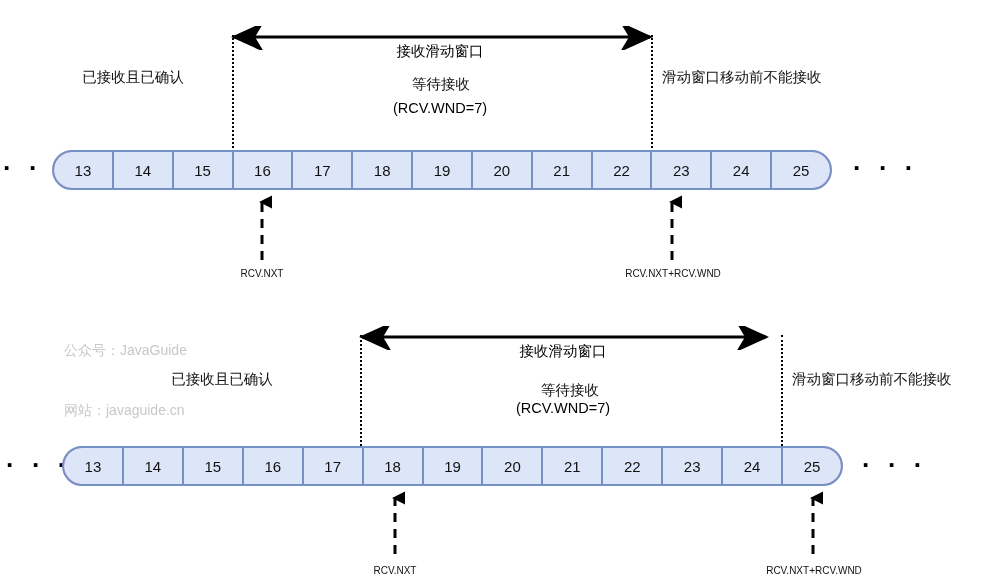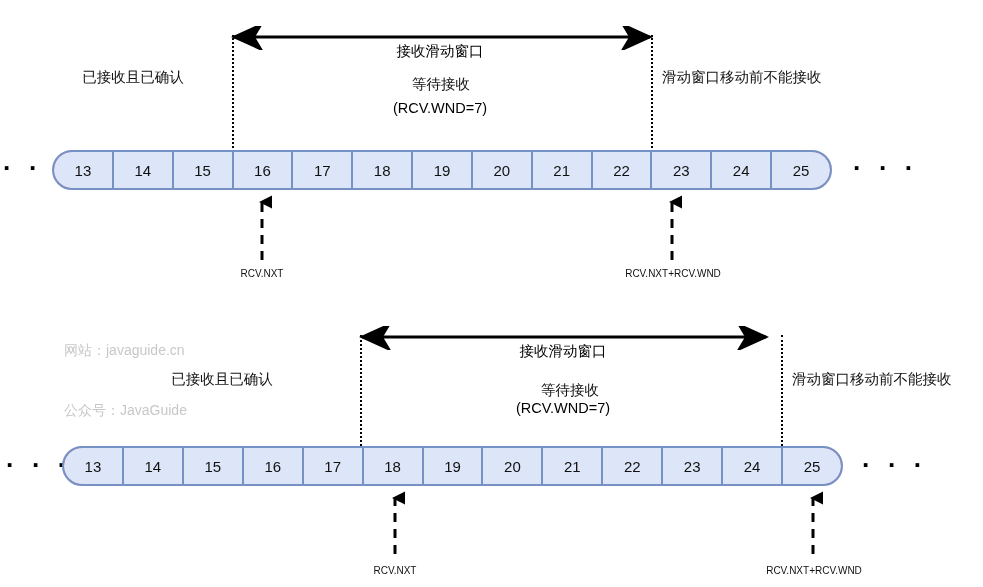--- a/index.html
+++ b/index.html
@@ -153,22 +153,22 @@
     <line x1="10" y1="68" x2="10" y2="10" stroke="#000" stroke-width="3" stroke-dasharray="9,7" marker-end="url(#upArr1)"></line>
   </svg>
   <div class="lab center" style="left:262px; top:265px;">RCV.NXT</div>
 
   <svg class="pointer" style="left:662px; top:192px;" width="20" height="70" viewBox="0 0 20 70">
     <line x1="10" y1="68" x2="10" y2="10" stroke="#000" stroke-width="3" stroke-dasharray="9,7" marker-end="url(#upArr1)"></line>
   </svg>
   <div class="lab center" style="left:673px; top:265px;">RCV.NXT+RCV.WND</div>
 
   <div class="watermark" style="left:64px; top:300px;">
+    <div>公众号：JavaGuide</div>
     <div>网站：javaguide.cn</div>
-    <div>公众号：JavaGuide</div>
   </div>
 
   <div class="title-block" style="left:563px; top:304px;">
     <div>接收滑动窗口</div>
     <div>(RCV.WND=7)</div>
   </div>
 
   <svg class="dblarrow" style="left:354px; top:326px;" width="420" height="24" viewBox="0 0 420 24">
     <defs>
       <marker id="arrR2" markerWidth="11" markerHeight="10" refX="10" refY="5" orient="auto">

